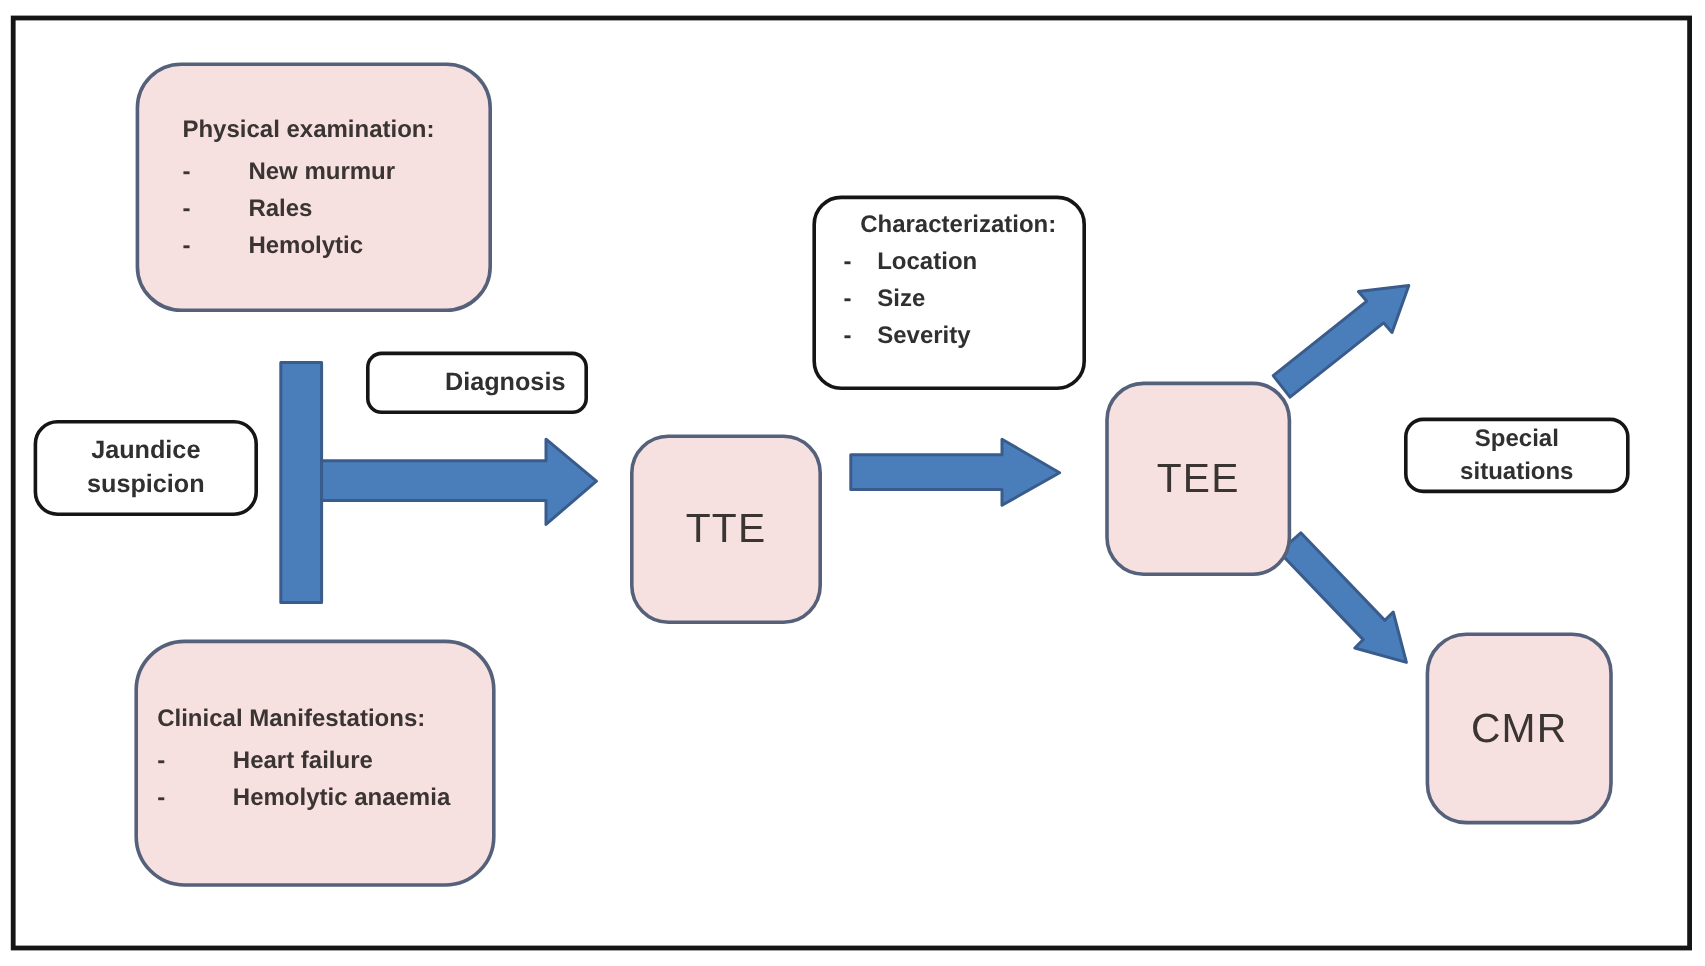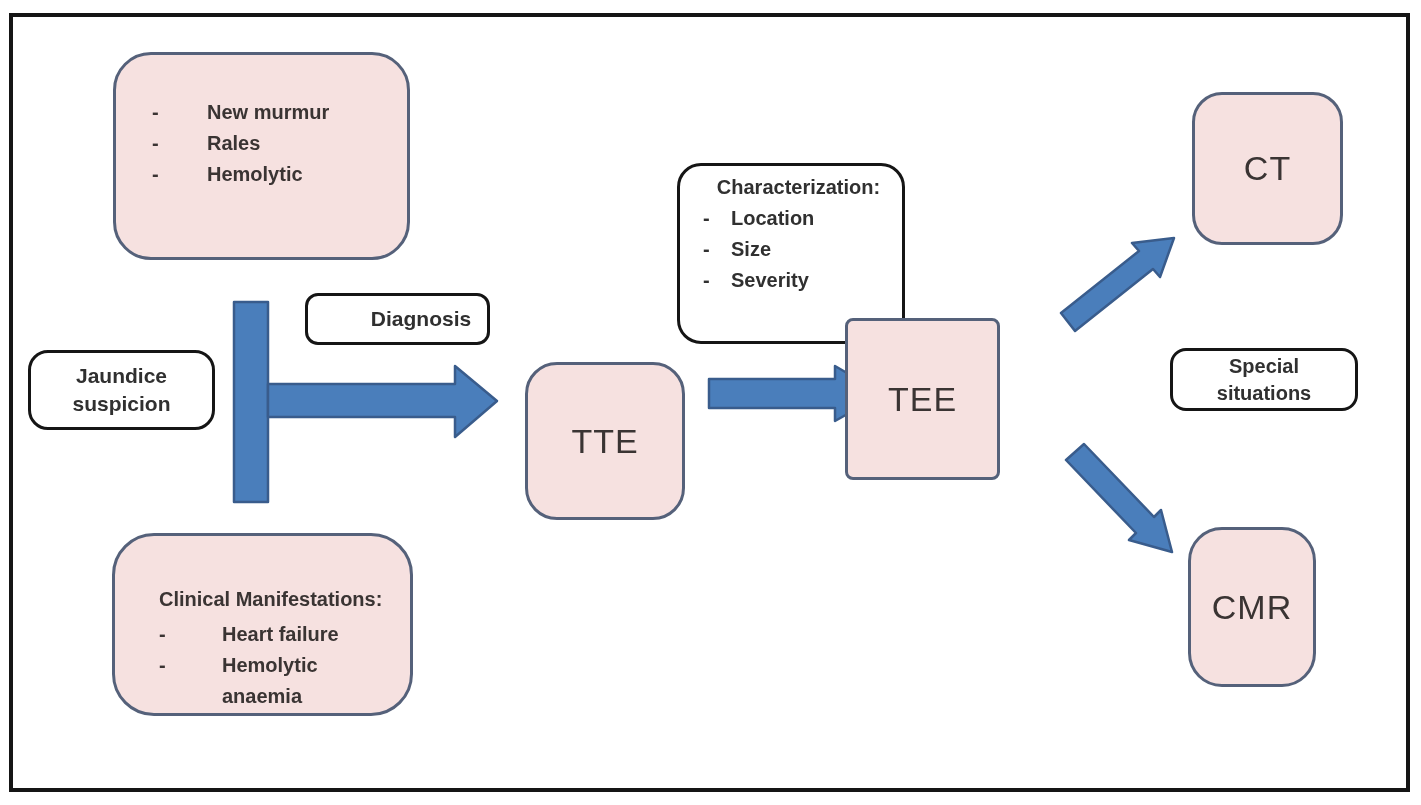--- a/index.html
+++ b/index.html
@@ -34,32 +34,32 @@
   .labelbox {
     background:#ffffff;
     border:3px solid var(--label-box-border, #151515);
     color:var(--label-text, #303030);
   }
 
   
   .big { display:flex; align-items:center; justify-content:center; }
   .big .biglabel { font-size:34px; font-weight:500; letter-spacing:1px; }
   .node-tte { left:525px; top:322px; width:160px; height:158px; border-radius:32px;margin-top:40px; }
-  .node-tee { left:845px; top:318px; width:155px; height:162px; border-radius:8px; }
+  .node-tee { left:921px; top:318px; width:155px; height:162px; border-radius:32px; }
   .node-ct  { left:1192px; top:92px;  width:151px; height:153px; border-radius:30px; }
-  .node-cmr { left:1188px; top:527px; width:128px; height:160px; border-radius:34px; }
+  .node-cmr { left:1188px; top:527px; width:156px; height:160px; border-radius:34px; }
 
   
   .box-physical {
     left:113px; top:52px; width:297px; height:208px; border-radius:38px;
     padding:42px 16px 0 36px;
   }
   .box-manifest {
-    left:112px; top:533px; width:301px; height:183px; border-radius:42px;
-    padding:52px 12px 0 44px;
+    left:112px; top:533px; width:301px; height:206px; border-radius:42px;
+    padding:52px 12px 0 16px;
   }
   .detail-title { font-size:20px; font-weight:600; margin-bottom:8px; }
   .li { display:flex; font-size:20px; font-weight:600; line-height:31px; }
   .li .dash { flex:0 0 auto; }
   .box-physical .li .dash { width:55px; }
   .box-manifest .li .dash { width:63px; }
 
   
   .box-diagnosis {
     left:305px; top:293px; width:185px; height:52px; border-radius:13px;
@@ -72,21 +72,21 @@
     font-size:21px; font-weight:600; line-height:28px;
   }
   .box-suspicion .wrap { max-width:110px; }
   .box-special {
     left:1170px; top:348px; width:188px; height:63px; border-radius:16px;
     display:flex; align-items:center; justify-content:center; text-align:center;
     font-size:20px; font-weight:600; line-height:27px;
   }
   .box-special .wrap { max-width:120px; }
   .box-characterization {
-    left:677px; top:163px; width:228px; height:181px; border-radius:24px;
+    left:677px; top:163px; width:228px; height:162px; border-radius:24px;
     padding:10px 8px 0 23px;
   }
   .char-title { font-size:20px; font-weight:600; text-align:center; margin-bottom:4px; }
   .box-characterization .li { line-height:31px; }
   .box-characterization .li .dash { width:28px; }
 </style>
 </head>
 <body>
 
 <div class="canvas">
@@ -94,20 +94,21 @@
 
   <svg class="arrow-layer" viewBox="0 0 1421 805" xmlns="http://www.w3.org/2000/svg">
     <rect class="arrow-shape" x="234" y="302" width="34" height="200"></rect>
     <polygon class="arrow-shape" points="268,384 455,384 455,366 497,401 455,437 455,417 268,417"></polygon>
     <polygon class="arrow-shape" points="709,379 835,379 835,366 883,394 835,421 835,408 709,408"></polygon>
     <polygon class="arrow-shape" points="1061,313 1139,251 1132,243 1174,238 1160,277 1153,269 1075,331"></polygon>
     <polygon class="arrow-shape" points="1084,444 1154,517 1161,510 1172,552 1129,540 1136,533 1066,460"></polygon>
   </svg>
 
   <div class="node box-physical">
+    <div class="detail-title">Physical examination:</div>
     <div class="li">
       <span class="dash">-</span>
       <span>New murmur</span>
     </div>
     <div class="li">
       <span class="dash">-</span>
       <span>Rales</span>
     </div>
     <div class="li">
       <span class="dash">-</span>
@@ -156,20 +157,17 @@
   </div>
 
   <div class="node big node-tte">
     <span class="biglabel">TTE</span>
   </div>
 
   <div class="node big node-tee">
     <span class="biglabel">TEE</span>
   </div>
 
-  <div class="node big node-ct">
-    <span class="biglabel">CT</span>
-  </div>
 
   <div class="node big node-cmr">
     <span class="biglabel">CMR</span>
   </div>
 </div>
 
 </body></html>

